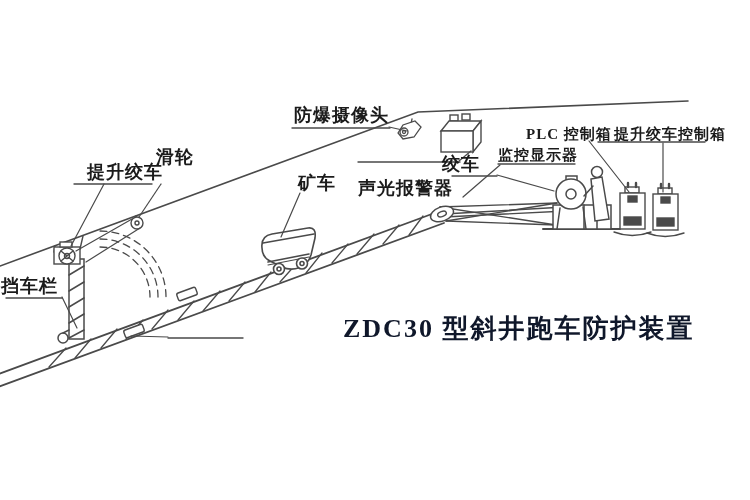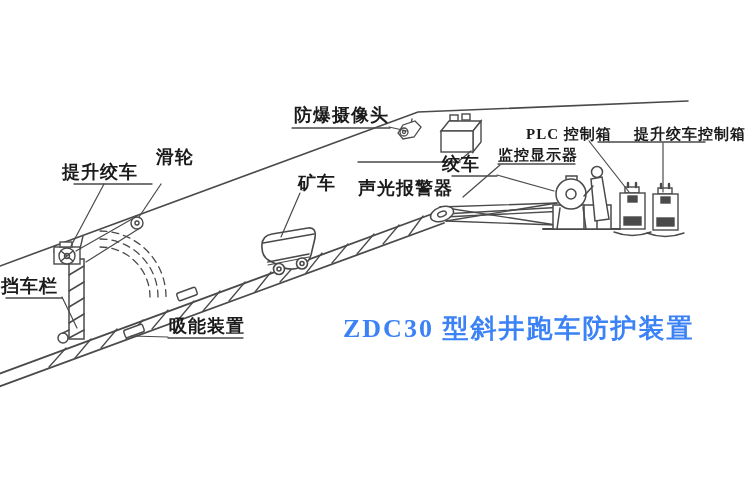--- a/index.html
+++ b/index.html
@@ -20,21 +20,21 @@
     font-family:"Liberation Serif", serif;
     line-height:1.1;
   }
   .lbl-18 { font-size:18px; }
   .lbl-15 { font-size:15px; }
   .title {
     position:absolute;
     left:343px; top:311px;
     font-size:26px;
     font-weight:700;
-    color:#3b82f6;
+    color:#0f172a;
     letter-spacing:2px;
     white-space:nowrap;
     font-family:"Liberation Serif", serif;
   }
 </style>
 </head>
 <body>
 
 <div class="stage">
 
@@ -215,25 +215,24 @@
   <div class="label lbl-18" style="left:358px; top:135px;margin-top:44px;">声光报警器</div>
 
   <div class="label lbl-18" style="left:298px; top:174px;">矿车</div>
 
   <div class="label lbl-18" style="left:442px; top:155px;">绞车</div>
 
   <div class="label lbl-15" style="left:526px; top:126px;">PLC 控制箱</div>
 
   <div class="label lbl-15" style="left:498px; top:147px;text-align:center;">监控显示器</div>
 
-  <div class="label lbl-15" style="left:634px; top:126px;">提升绞车控制箱</div>
-
-  <div class="label lbl-18" style="left:62px; top:163px;">提升绞车</div>
+  <div class="label lbl-15" style="left:614px; top:126px;">提升绞车控制箱</div>
+
+  <div class="label lbl-18" style="left:87px; top:163px;">提升绞车</div>
 
   <div class="label lbl-18" style="left:156px; top:148px;">滑轮</div>
 
   <div class="label lbl-18" style="left:1px; top:277px;">挡车栏</div>
 
-  <div class="label lbl-18" style="left:169px; top:317px;">吸能装置</div>
 
   <div class="title">ZDC30 型斜井跑车防护装置</div>
 
 </div>
 
 </body></html>

